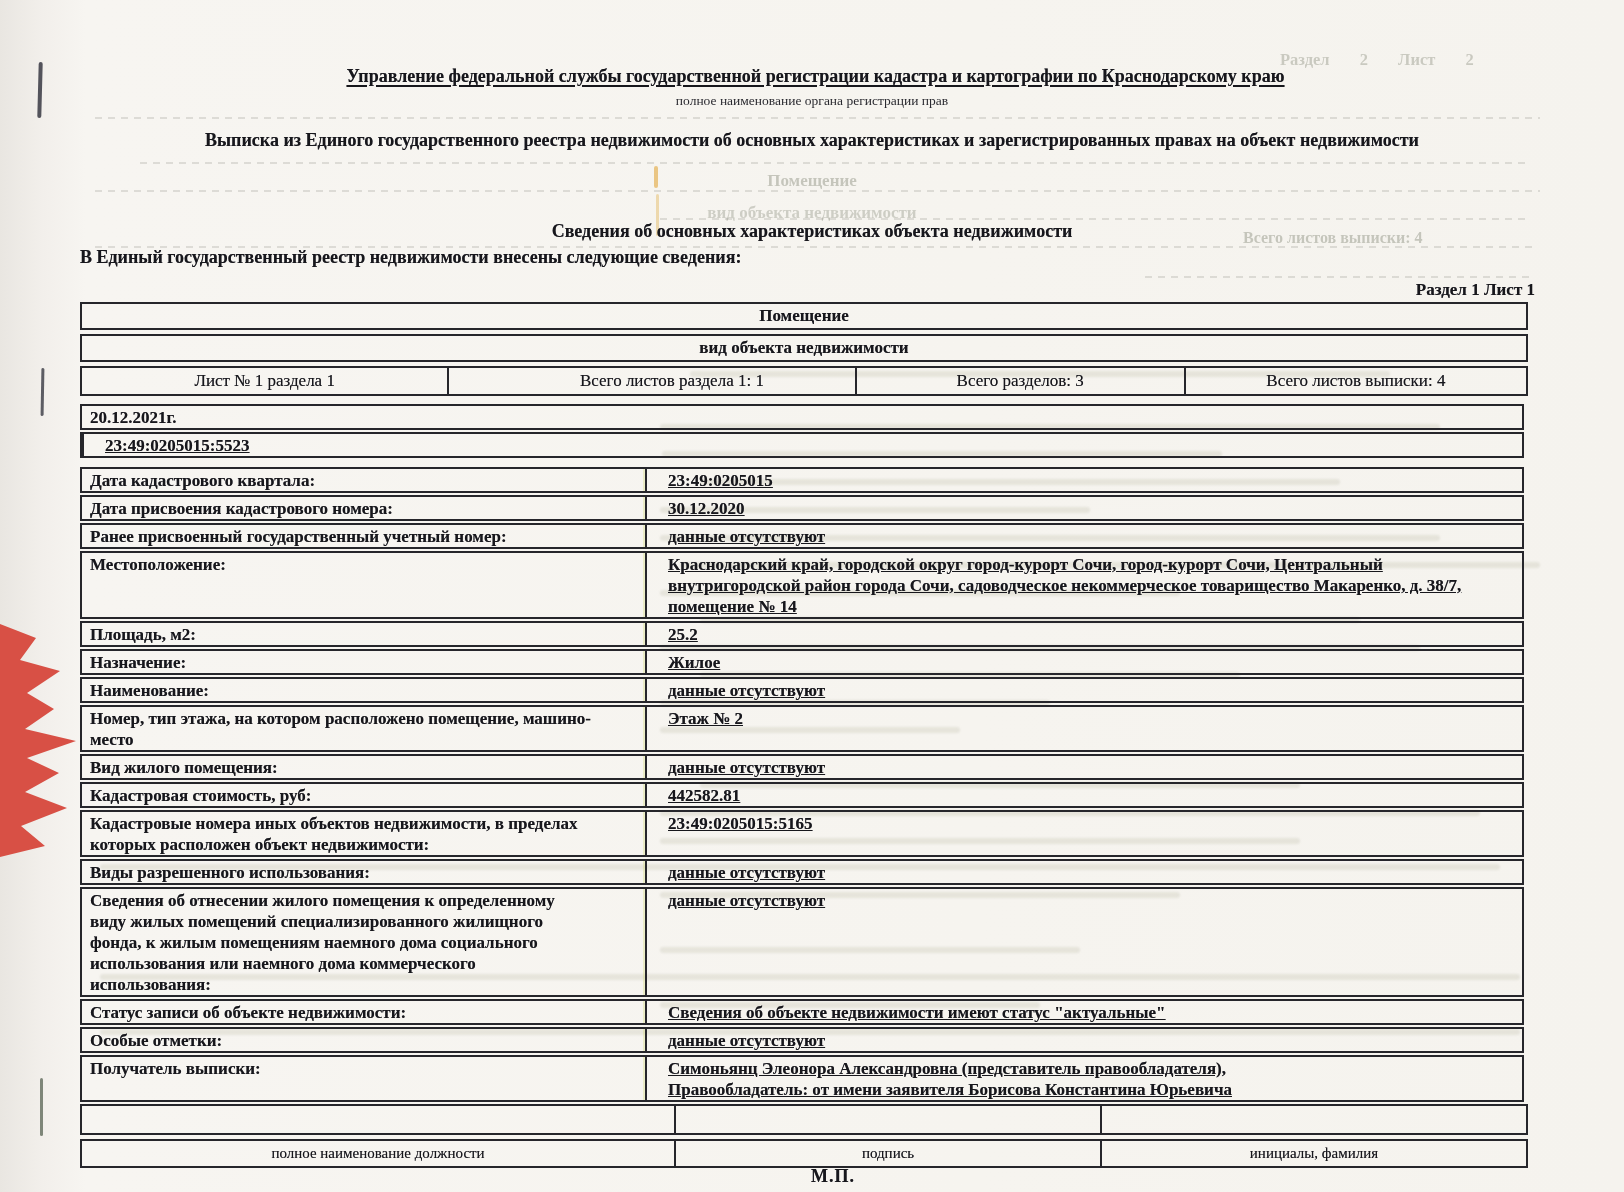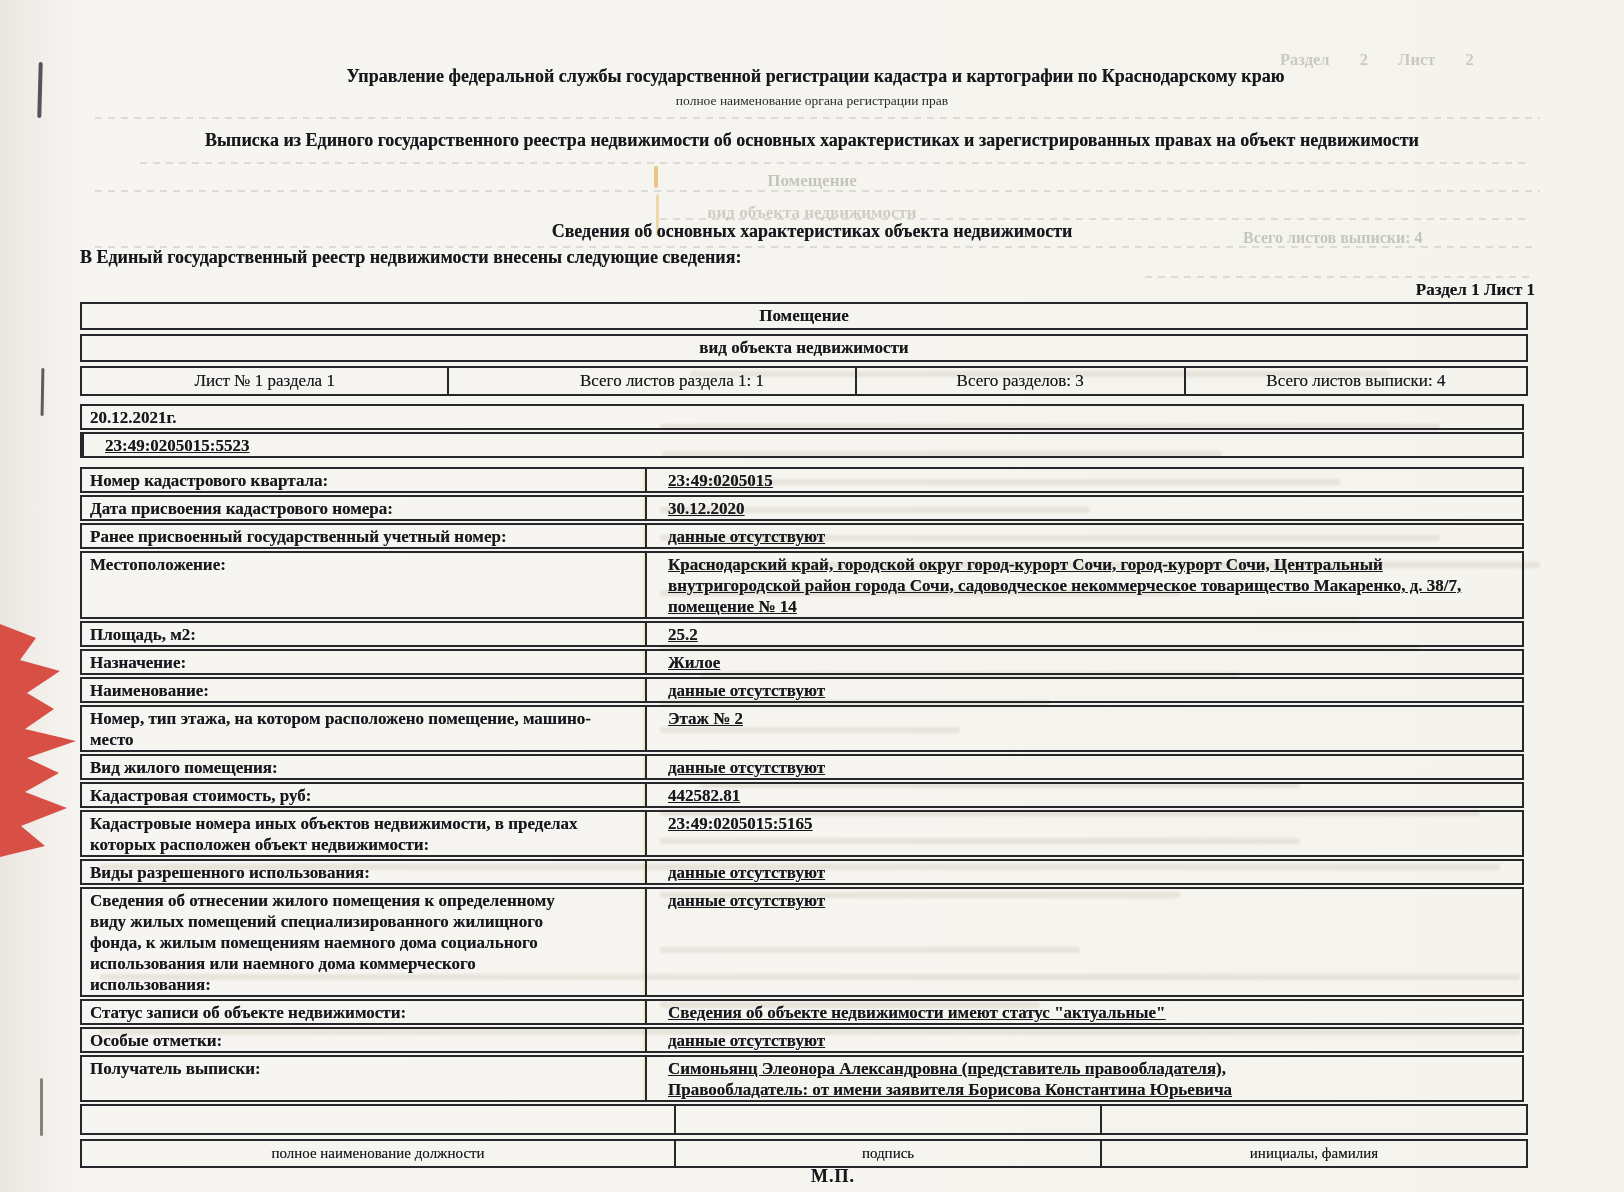--- a/index.html
+++ b/index.html
@@ -11,21 +11,21 @@
     color:#17171c;
   }
   .page * { box-sizing:border-box; }
   .abs { position:absolute; }
   .b { font-weight:bold; }
   .ctr { left:0; width:100%; text-align:center; }
   .txtblur { text-shadow:0 0 .5px rgba(20,20,35,.55); }
 
   
   .hdr-org { top:66px; font-size:18px; }
-  .hdr-org span { text-decoration-thickness:1.5px; text-underline-offset:3px;margin-left:7px; }
+  .hdr-org span { text-decoration:underline; text-decoration-thickness:1.5px; text-underline-offset:3px;margin-left:7px; }
   .hdr-cap { top:93px; font-size:13.5px; font-weight:normal; color:#2a2a30; }
   .hdr-doc { top:130px; font-size:18px; }
   .sec-title { top:221px; font-size:18px; }
   .intro { top:247px; left:80px; font-size:18px; }
   .sec-label { top:280px; right:89px; font-size:17px; }
 
   
   .box { border:2px solid var(--bc); }
   .tblA { left:80px; top:302px; width:1448px; }
   .tblA .arow { margin-bottom:4px; text-align:center; font-weight:bold; font-size:17px; line-height:22px; padding:1px 0; }
@@ -144,21 +144,21 @@
     </div>
 
   <div class="abs tblC" id="main-table">
       <div class="rec full box-none" style="border: 2px solid var(--bc);">
         <div class="lab txtblur">20.12.2021г.</div>
       </div>
       <div class="rec gap">
         <div class="val txtblur">23:49:0205015:5523</div>
       </div>
       <div class="rec">
-        <div class="lab txtblur">Номер кадастрового квартала:</div>
+        <div class="lab txtblur">Дата кадастрового квартала:</div>
         <div class="val txtblur">23:49:0205015</div>
       </div>
       <div class="rec">
         <div class="lab txtblur">Дата присвоения кадастрового номера:</div>
         <div class="val txtblur">30.12.2020</div>
       </div>
       <div class="rec">
         <div class="lab txtblur">Ранее присвоенный государственный учетный номер:</div>
         <div class="val txtblur">данные отсутствуют</div>
       </div>

